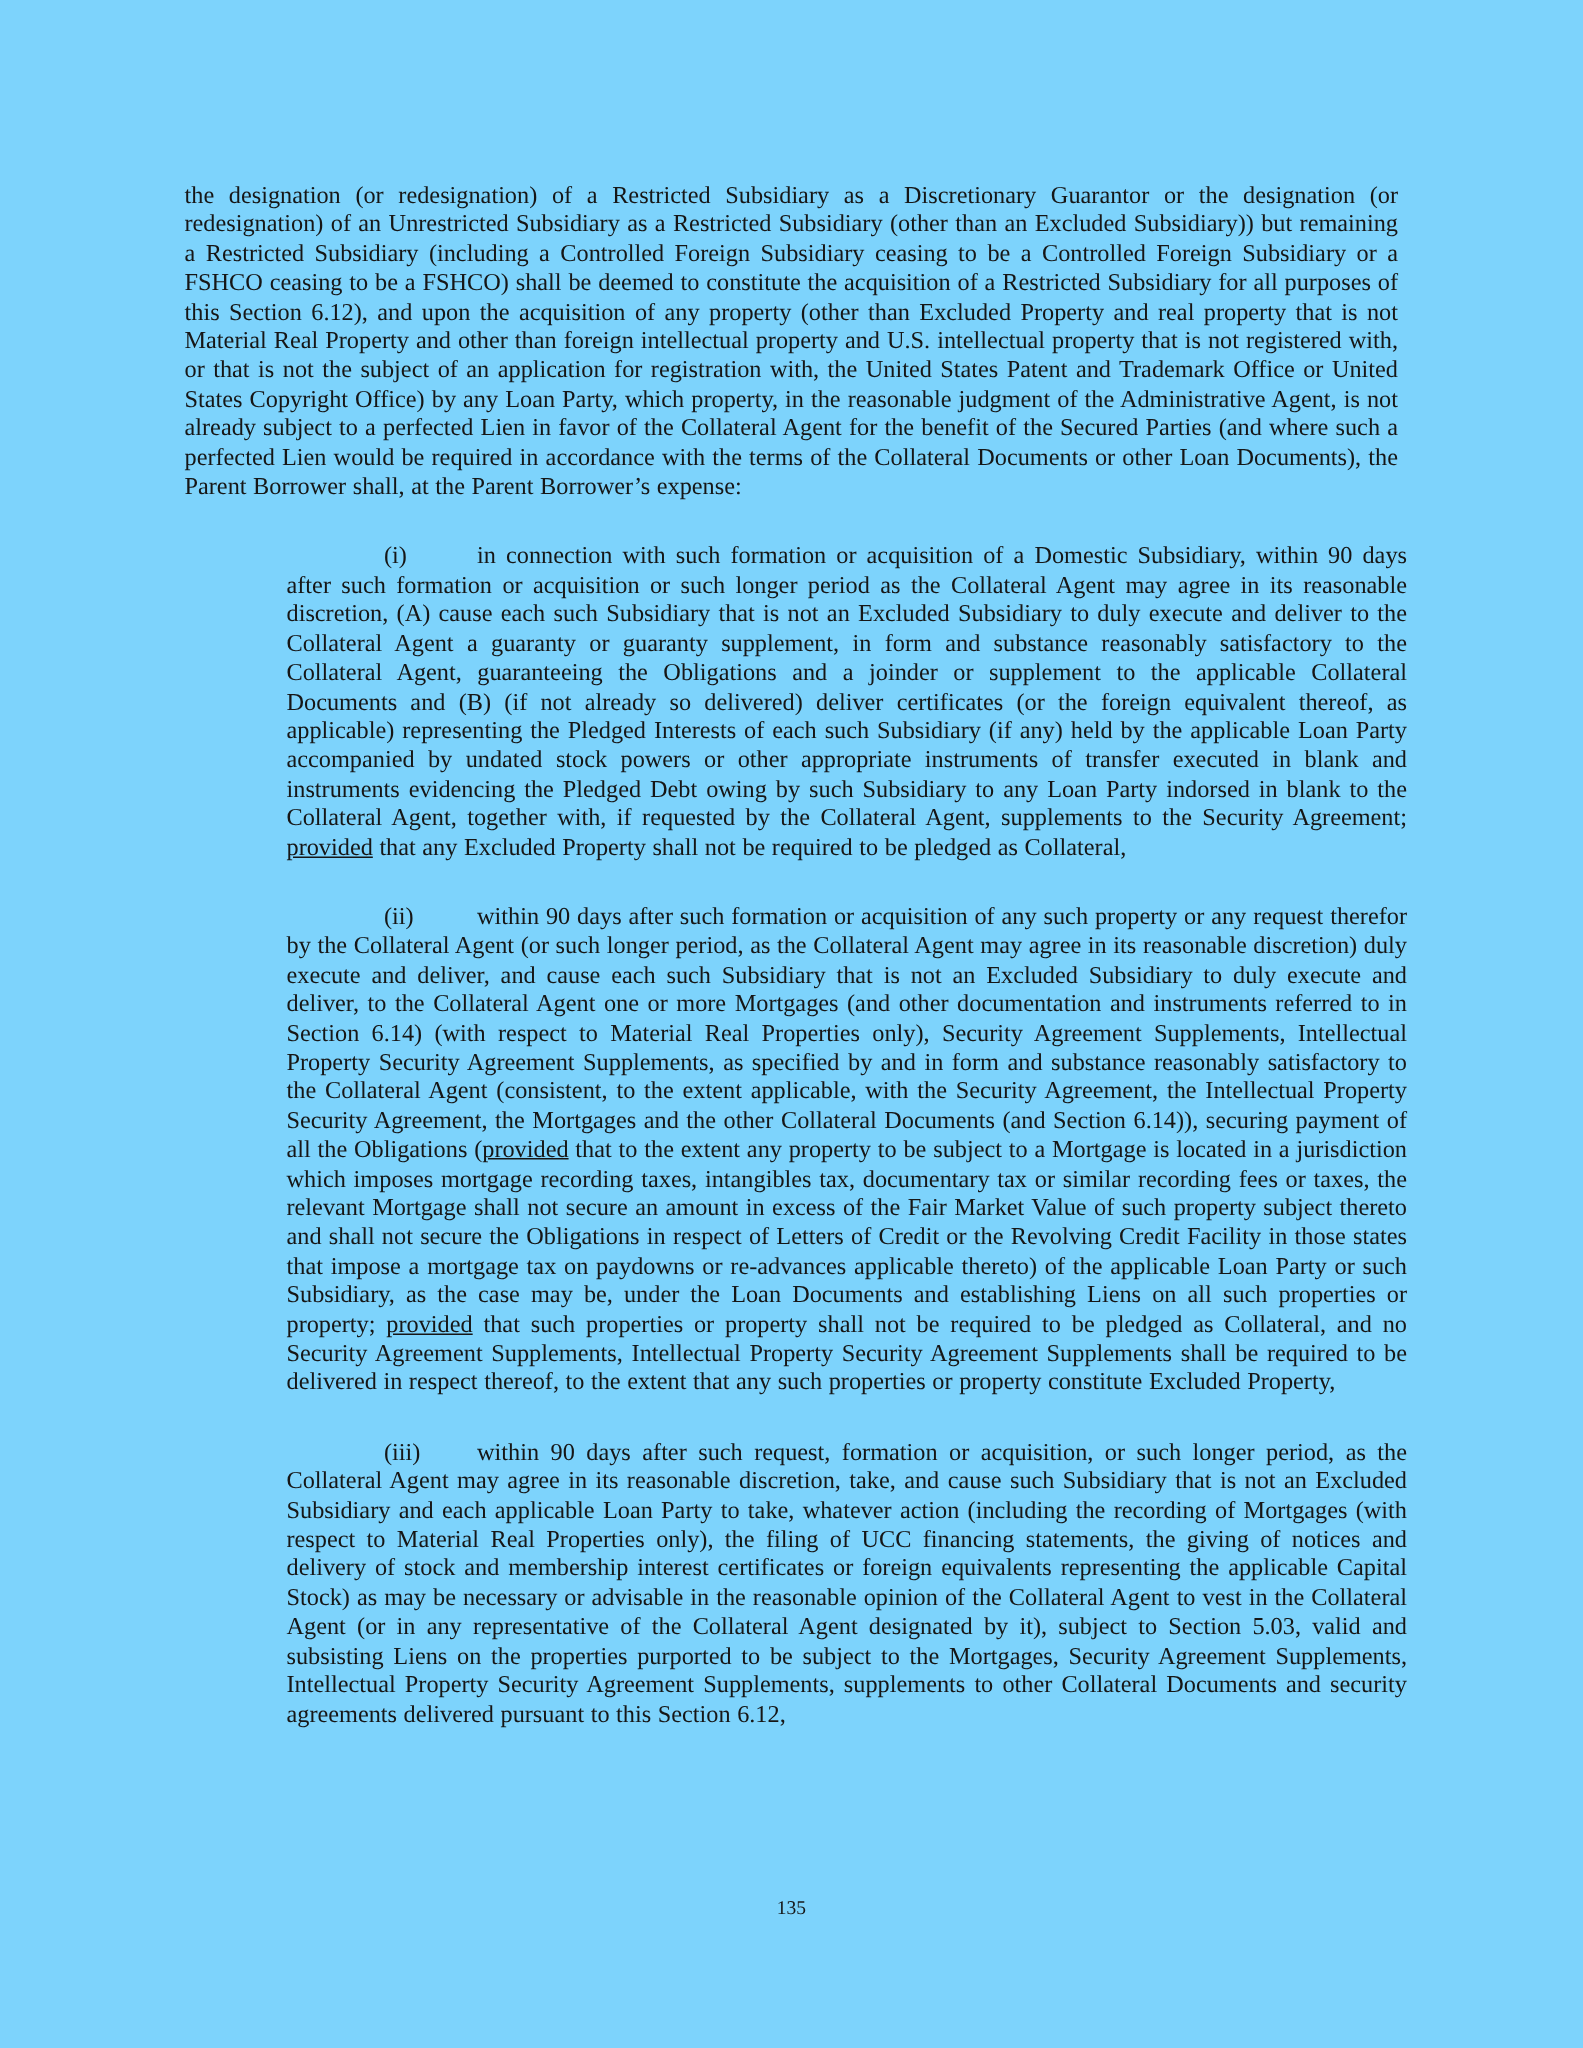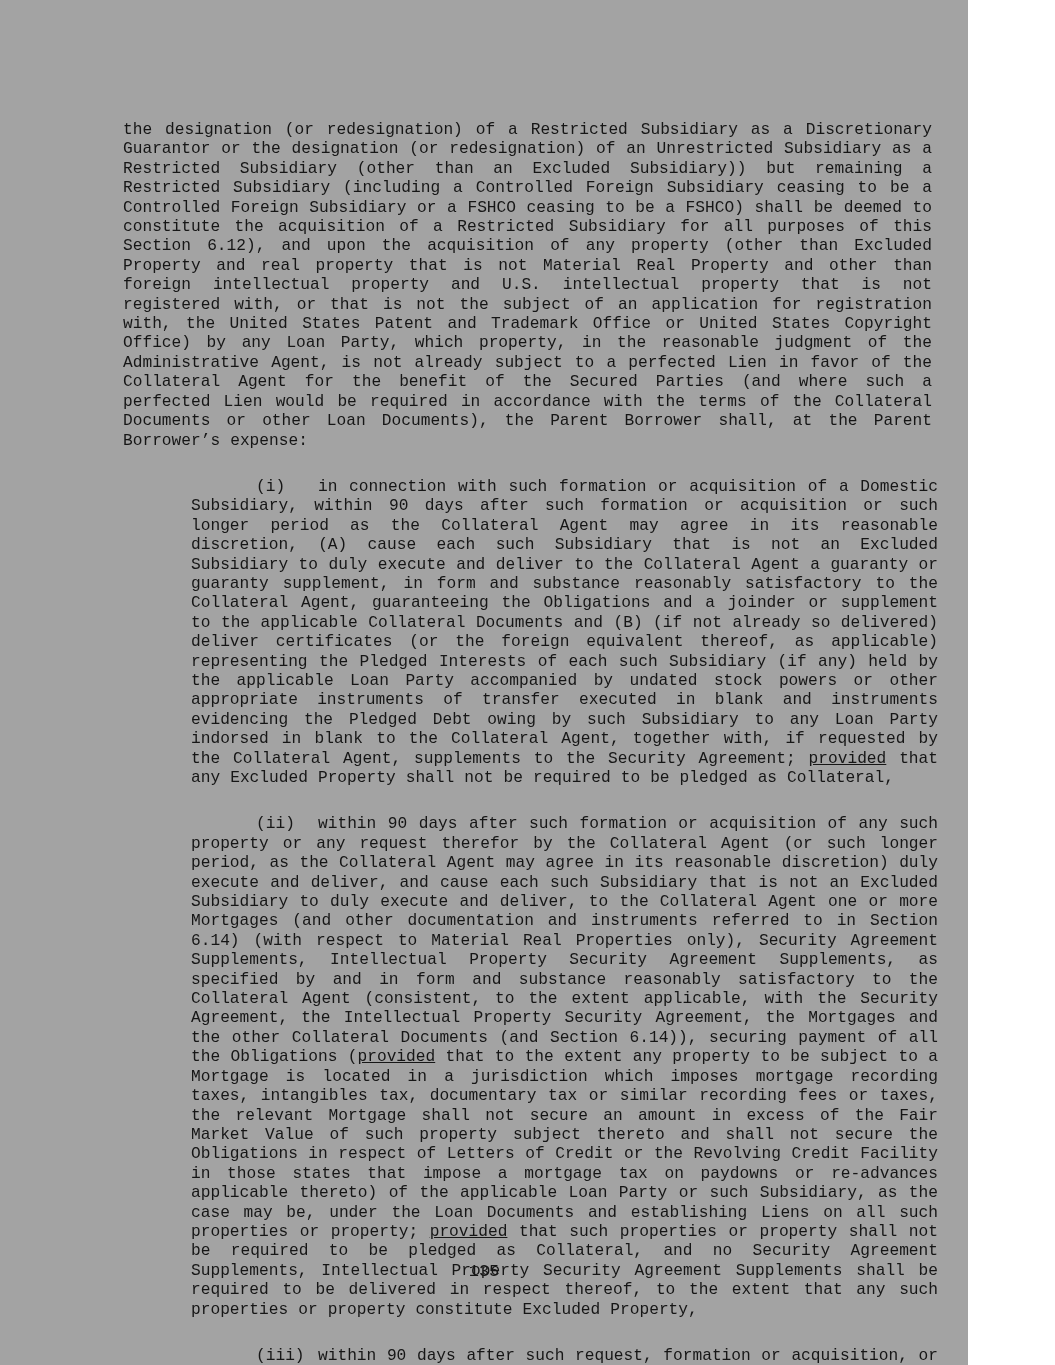--- a/index.html
+++ b/index.html
@@ -2,25 +2,25 @@
 <html><head>
 <meta charset="utf-8">
 <style>
   html, body {
     margin: 0;
     padding: 0;
     background: #ffffff;
   }
   .page {
     position: relative;
-    width: 968px;
+    width: 1055px;
     height: 1365px;
-    background: #a3a3a3;
+    background: #7dd3fc;
     overflow: hidden;
-    font-family: Liberation Mono, monospace;
+    font-family: Liberation Serif, serif;
     color: #161616;
   }
   .content {
     position: absolute;
     left: 123px;
     top: 121px;
     width: 809px;
   }
   .para {
     text-align: justify;
@@ -44,21 +44,21 @@
   }
   .u {
     text-decoration: underline;
   }
   .page-number {
     position: absolute;
     top: 1262px;
     left: 0;
     width: 100%;
     text-align: center;
-    font-size: 17px;
+    font-size: 13px;
     line-height: 19.4px;
   }
 </style>
 </head>
 <body>
 
 <div class="page">
   <div class="content">
 
     <p class="para body-para"><span>the designation (or redesignation) of a Restricted Subsidiary as a Discretionary Guarantor or the designation (or redesignation) of an Unrestricted Subsidiary as a Restricted Subsidiary (other than an Excluded Subsidiary)) but remaining a Restricted Subsidiary (including a Controlled Foreign Subsidiary ceasing to be a Controlled Foreign Subsidiary or a FSHCO ceasing to be a FSHCO) shall be deemed to constitute the acquisition of a Restricted Subsidiary for all purposes of this Section 6.12), and upon the acquisition of any property (other than Excluded Property and real property that is not Material Real Property and other than foreign intellectual property and U.S. intellectual property that is not registered with, or that is not the subject of an application for registration with, the United States Patent and Trademark Office or United States Copyright Office) by any Loan Party, which property, in the reasonable judgment of the Administrative Agent, is not already subject to a perfected Lien in favor of the Collateral Agent for the benefit of the Secured Parties (and where such a perfected Lien would be required in accordance with the terms of the Collateral Documents or other Loan Documents), the Parent Borrower shall, at the Parent Borrower’s expense:</span></p>

